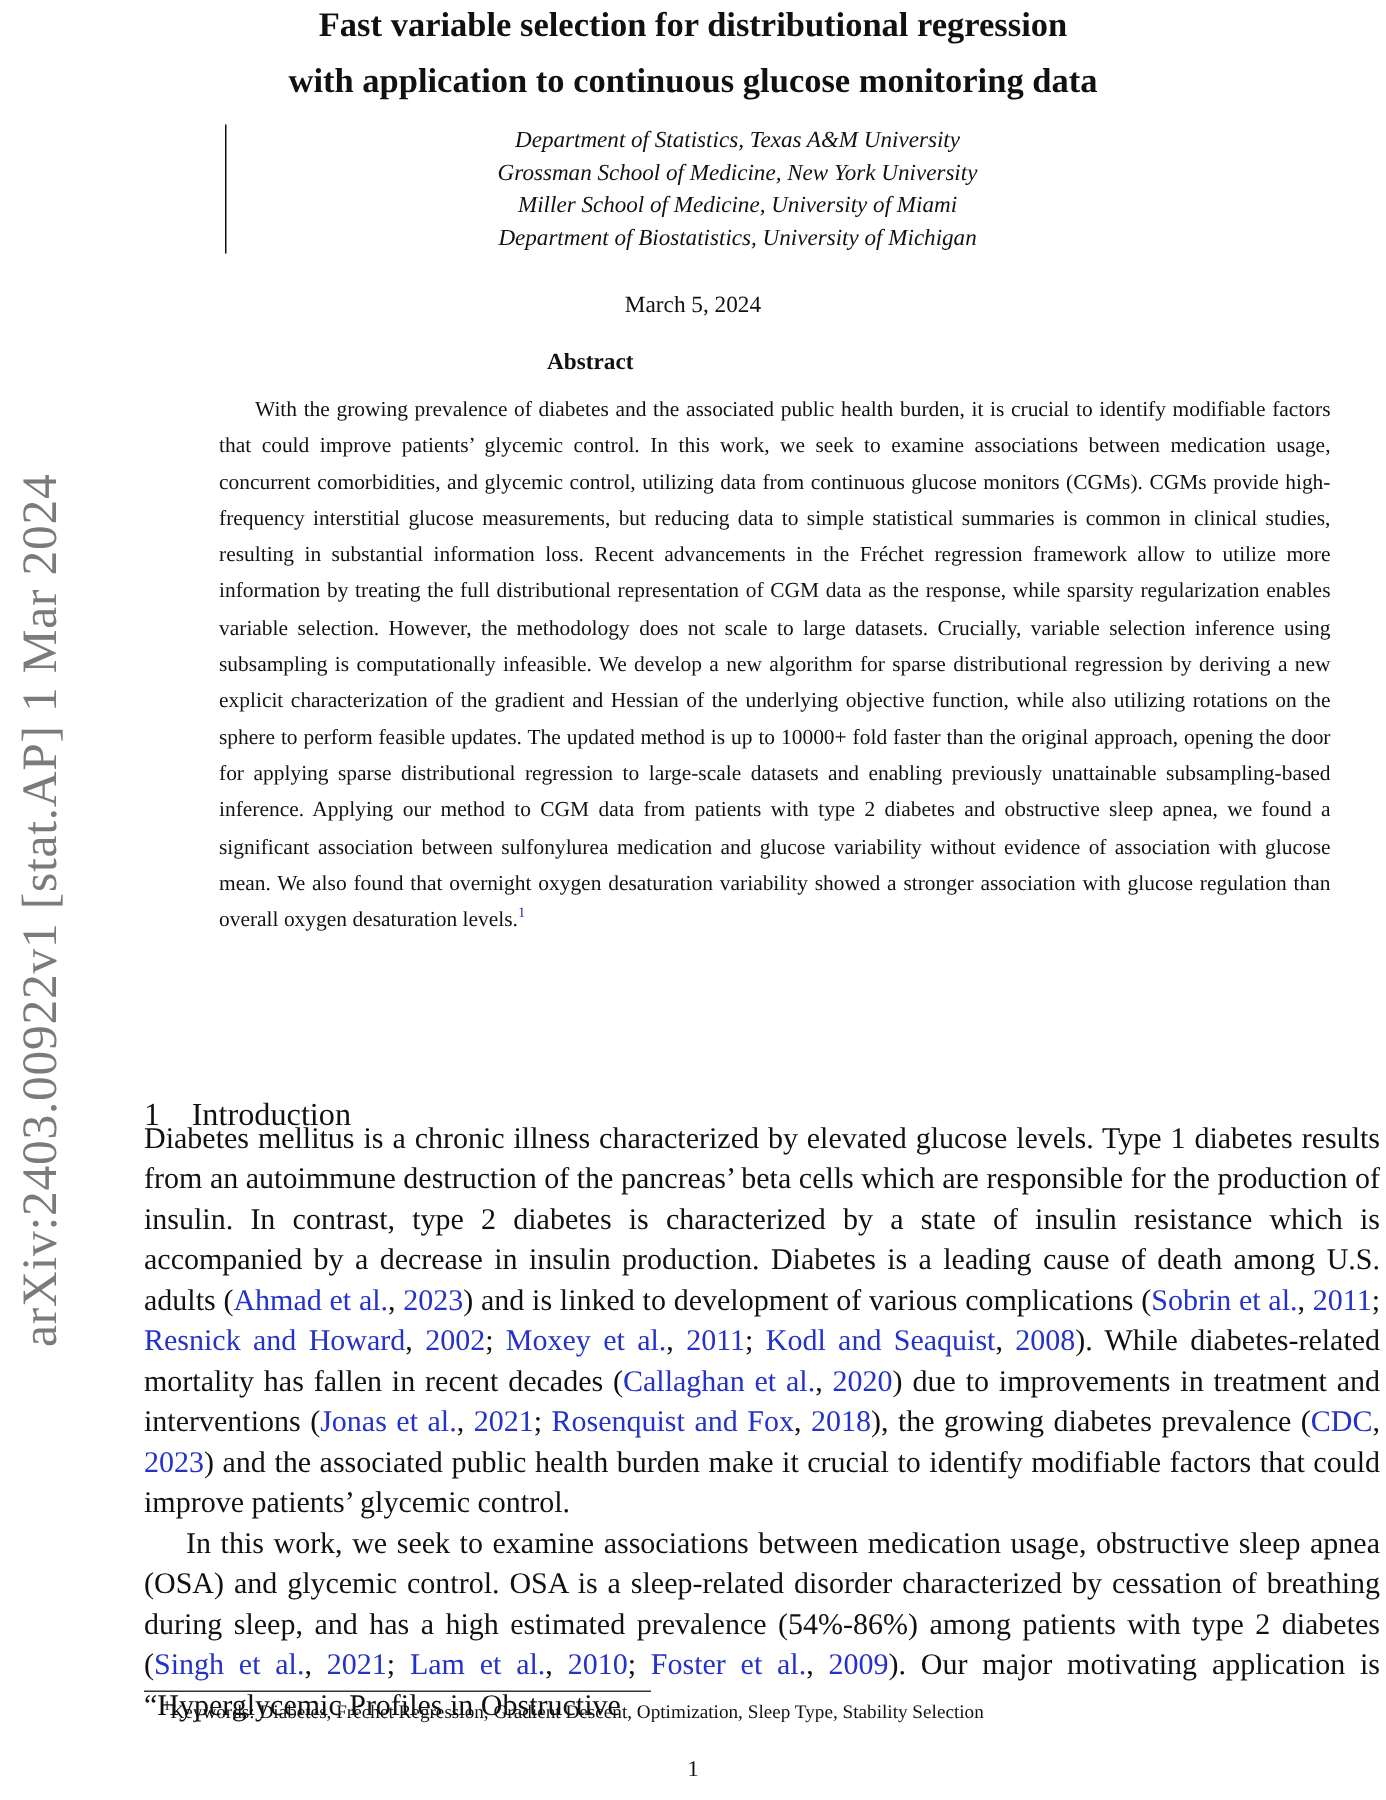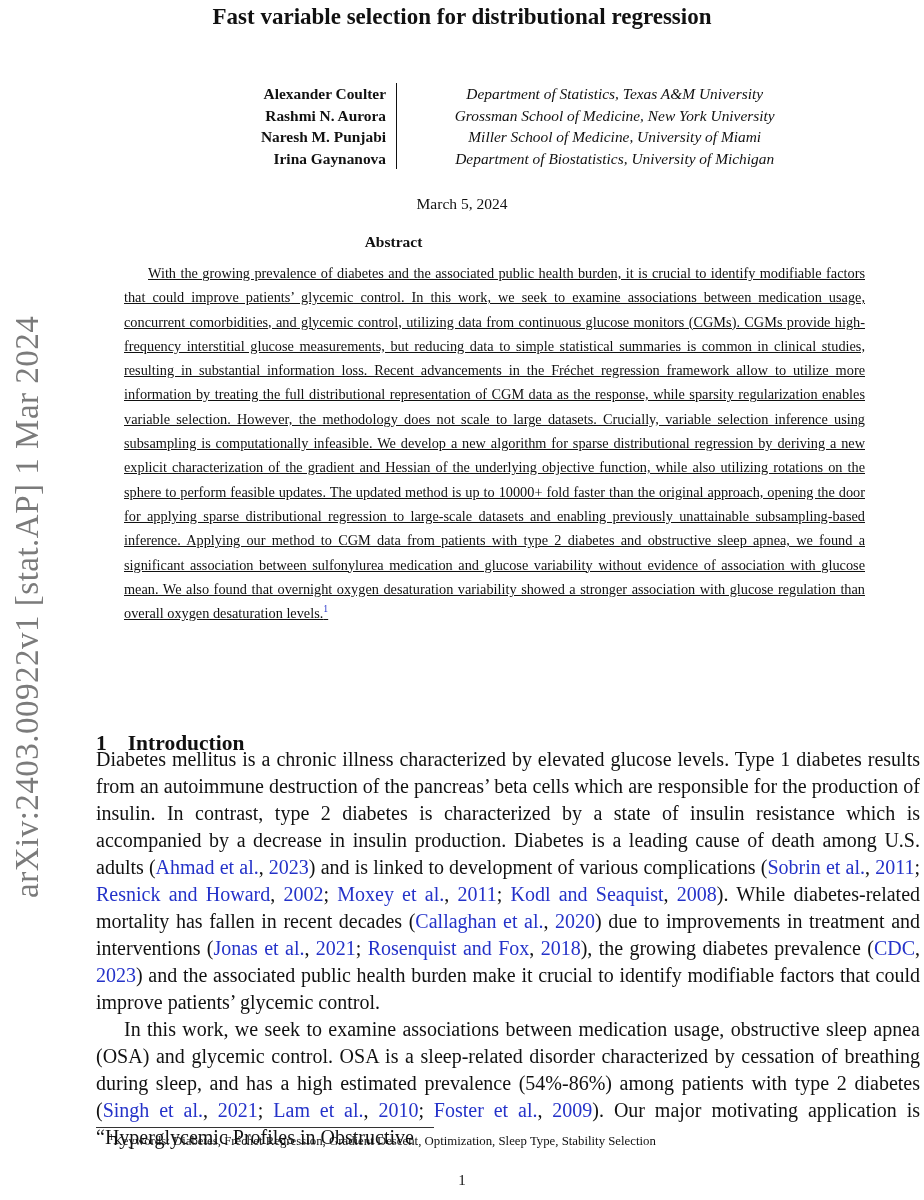--- a/index.html
+++ b/index.html
@@ -77,34 +77,33 @@
     top: 233px;
     left: 0;
     width: 787px;
     text-align: center;
     font-size: 15.5px;
     font-weight: bold;
   }
   .abstract-body {
     position: absolute;
     top: 261px;
-    left: 124px;
+    left: 146px;
     width: 741px;
     font-size: 14.3px;
     line-height: 24.3px;
     text-align: justify;
     text-indent: 24px;
-    text-decoration: underline;
   }
   .section-heading {
     position: absolute;
     top: 731px;
     left: 96px;
     font-size: 21.5px;
-    font-weight: bold;
+    font-weight: normal;
   }
   .section-heading .sec-num { margin-right: 21px; }
   .body-text {
     position: absolute;
     top: 746px;
     left: 96px;
     width: 824px;
     font-size: 20px;
     line-height: 27px;
     text-align: justify;
@@ -147,29 +146,24 @@
     font-size: 15px;
   }
 </style>
 </head>
 <body>
 
 <div class="watermark">arXiv:2403.00922v1  [stat.AP]  1 Mar 2024</div>
 
 <div class="page-title">
   <div>Fast variable selection for distributional regression</div>
+  <div>with application to continuous glucose monitoring data</div>
 </div>
 
 <div class="author-block">
-  <div class="author-names">
-    <div>Alexander Coulter</div>
-    <div>Rashmi N. Aurora</div>
-    <div>Naresh M. Punjabi</div>
-    <div>Irina Gaynanova</div>
-  </div>
   <div class="author-divider"></div>
   <div class="author-affils">
     <div>Department of Statistics, Texas A&amp;M University</div>
     <div>Grossman School of Medicine, New York University</div>
     <div>Miller School of Medicine, University of Miami</div>
     <div>Department of Biostatistics, University of Michigan</div>
   </div>
 </div>
 
 <div class="date-line">March 5, 2024</div>

